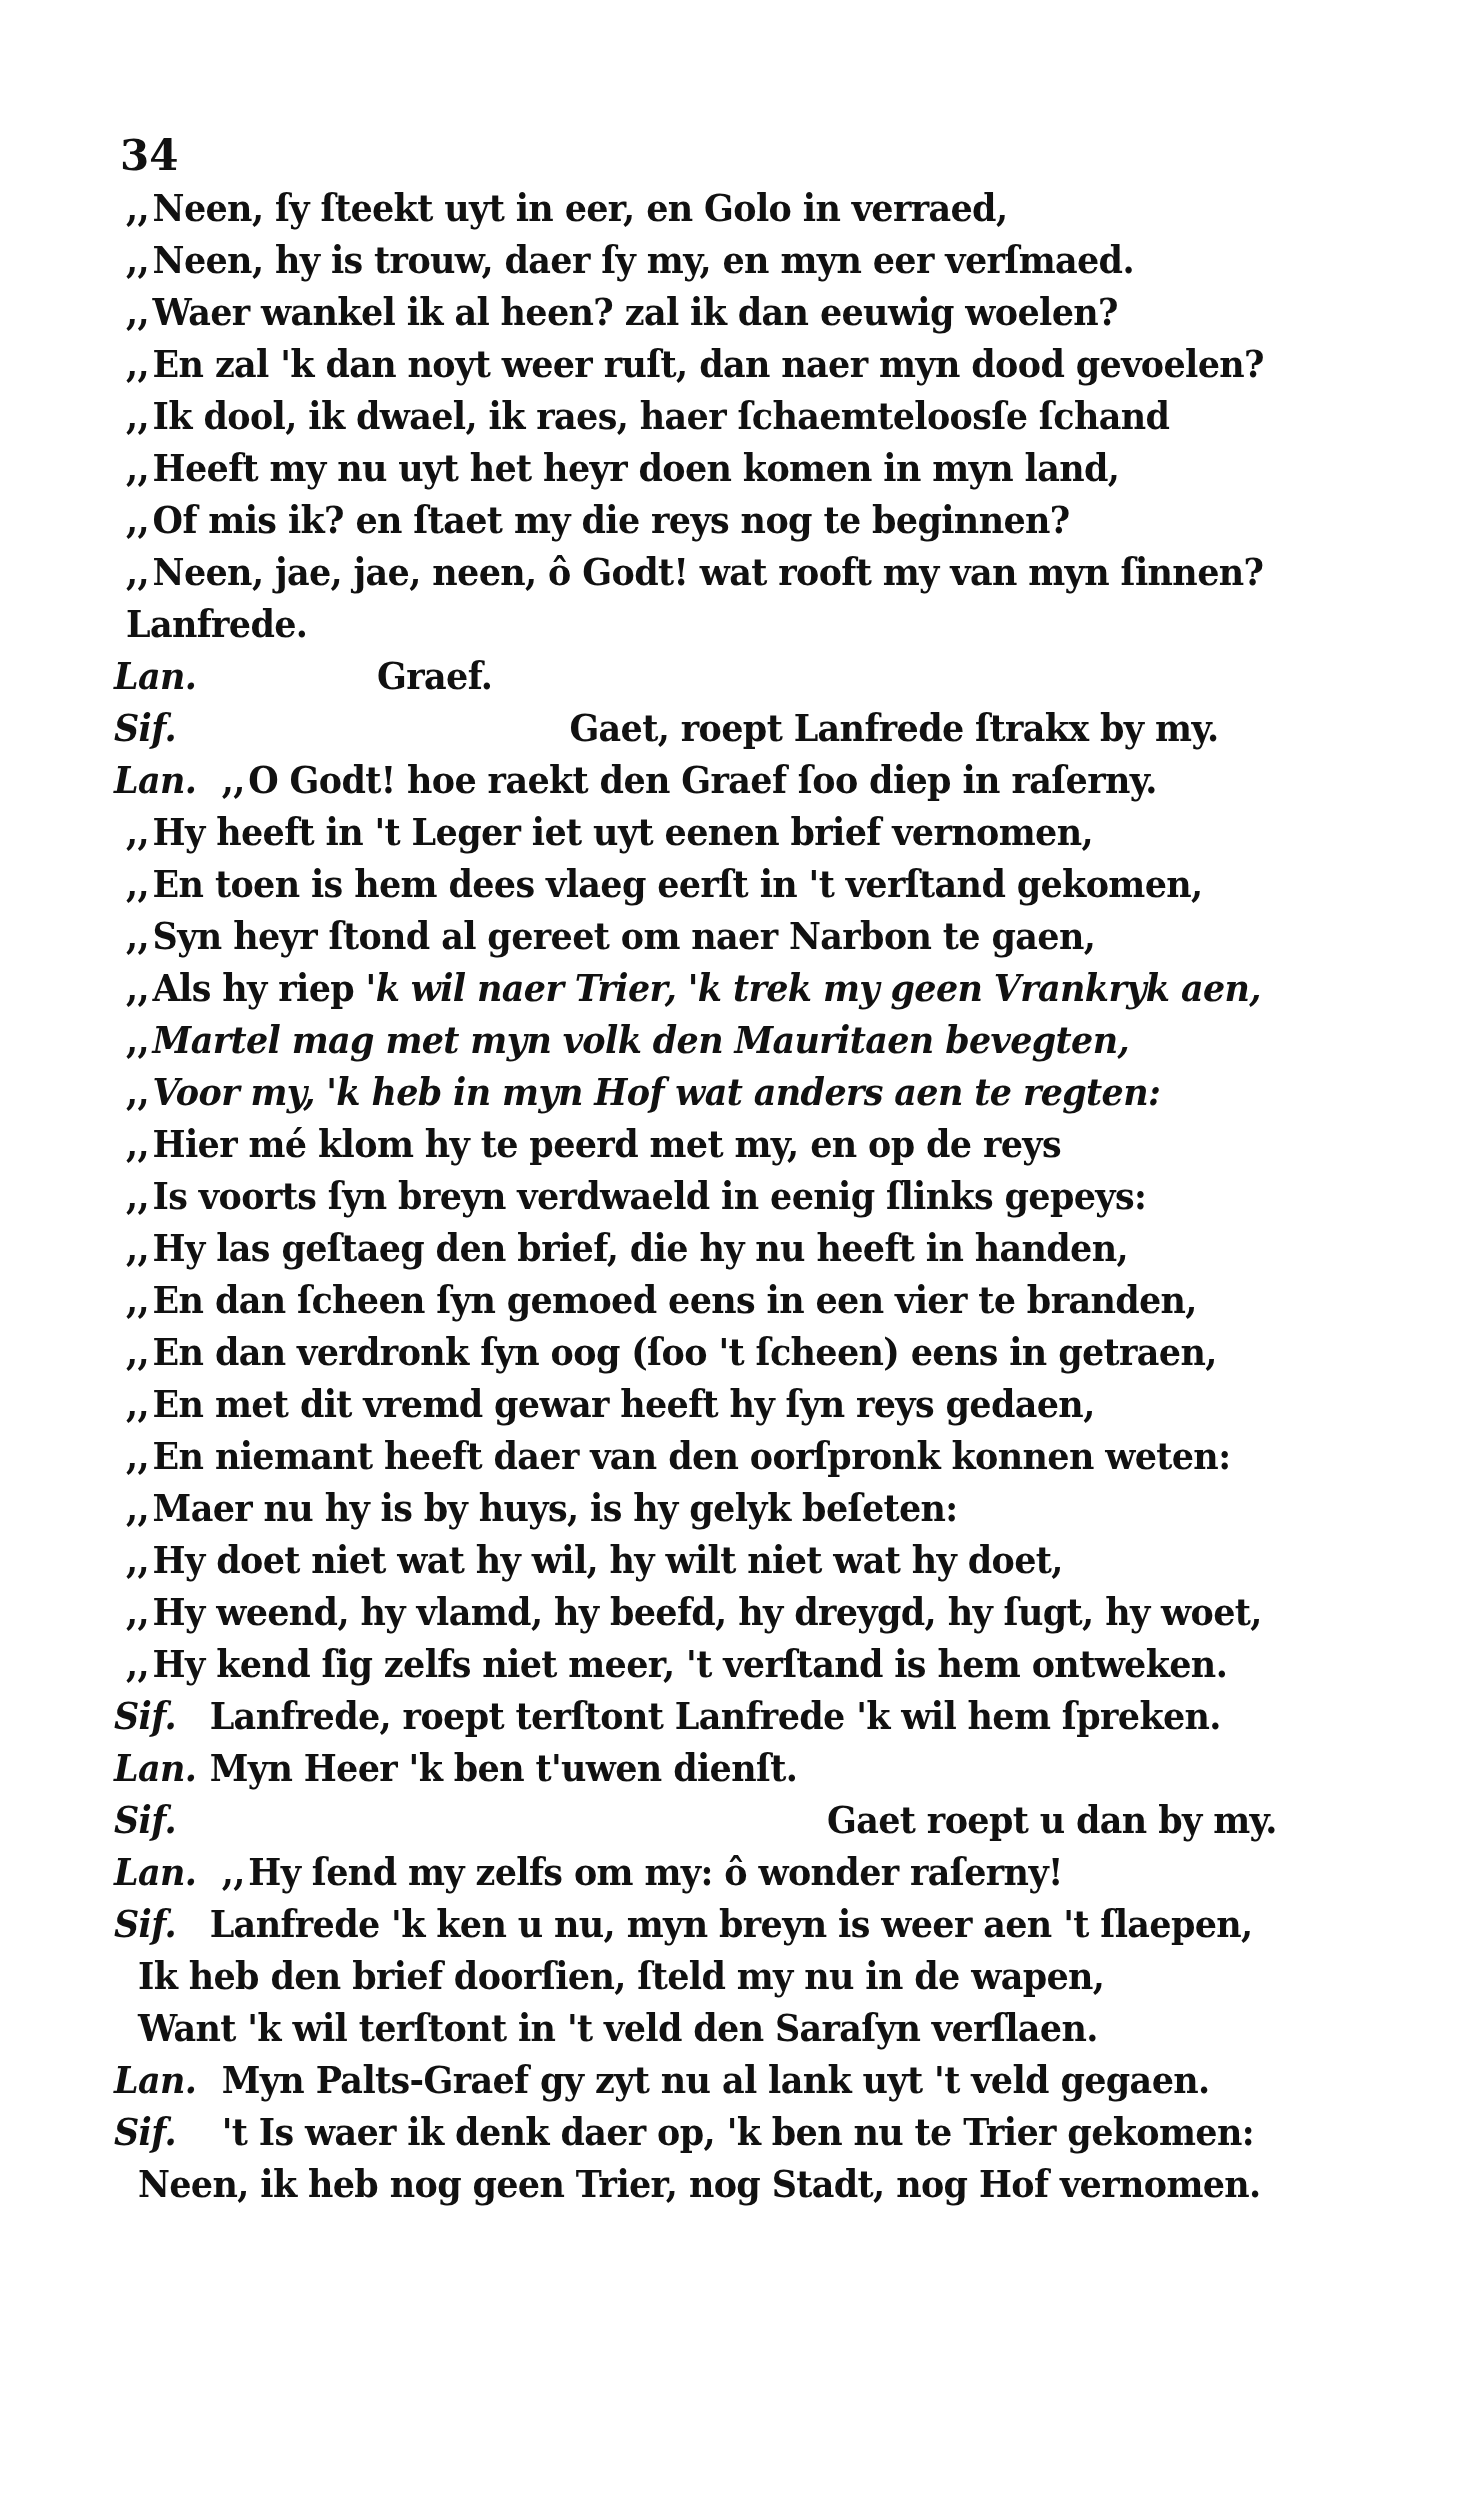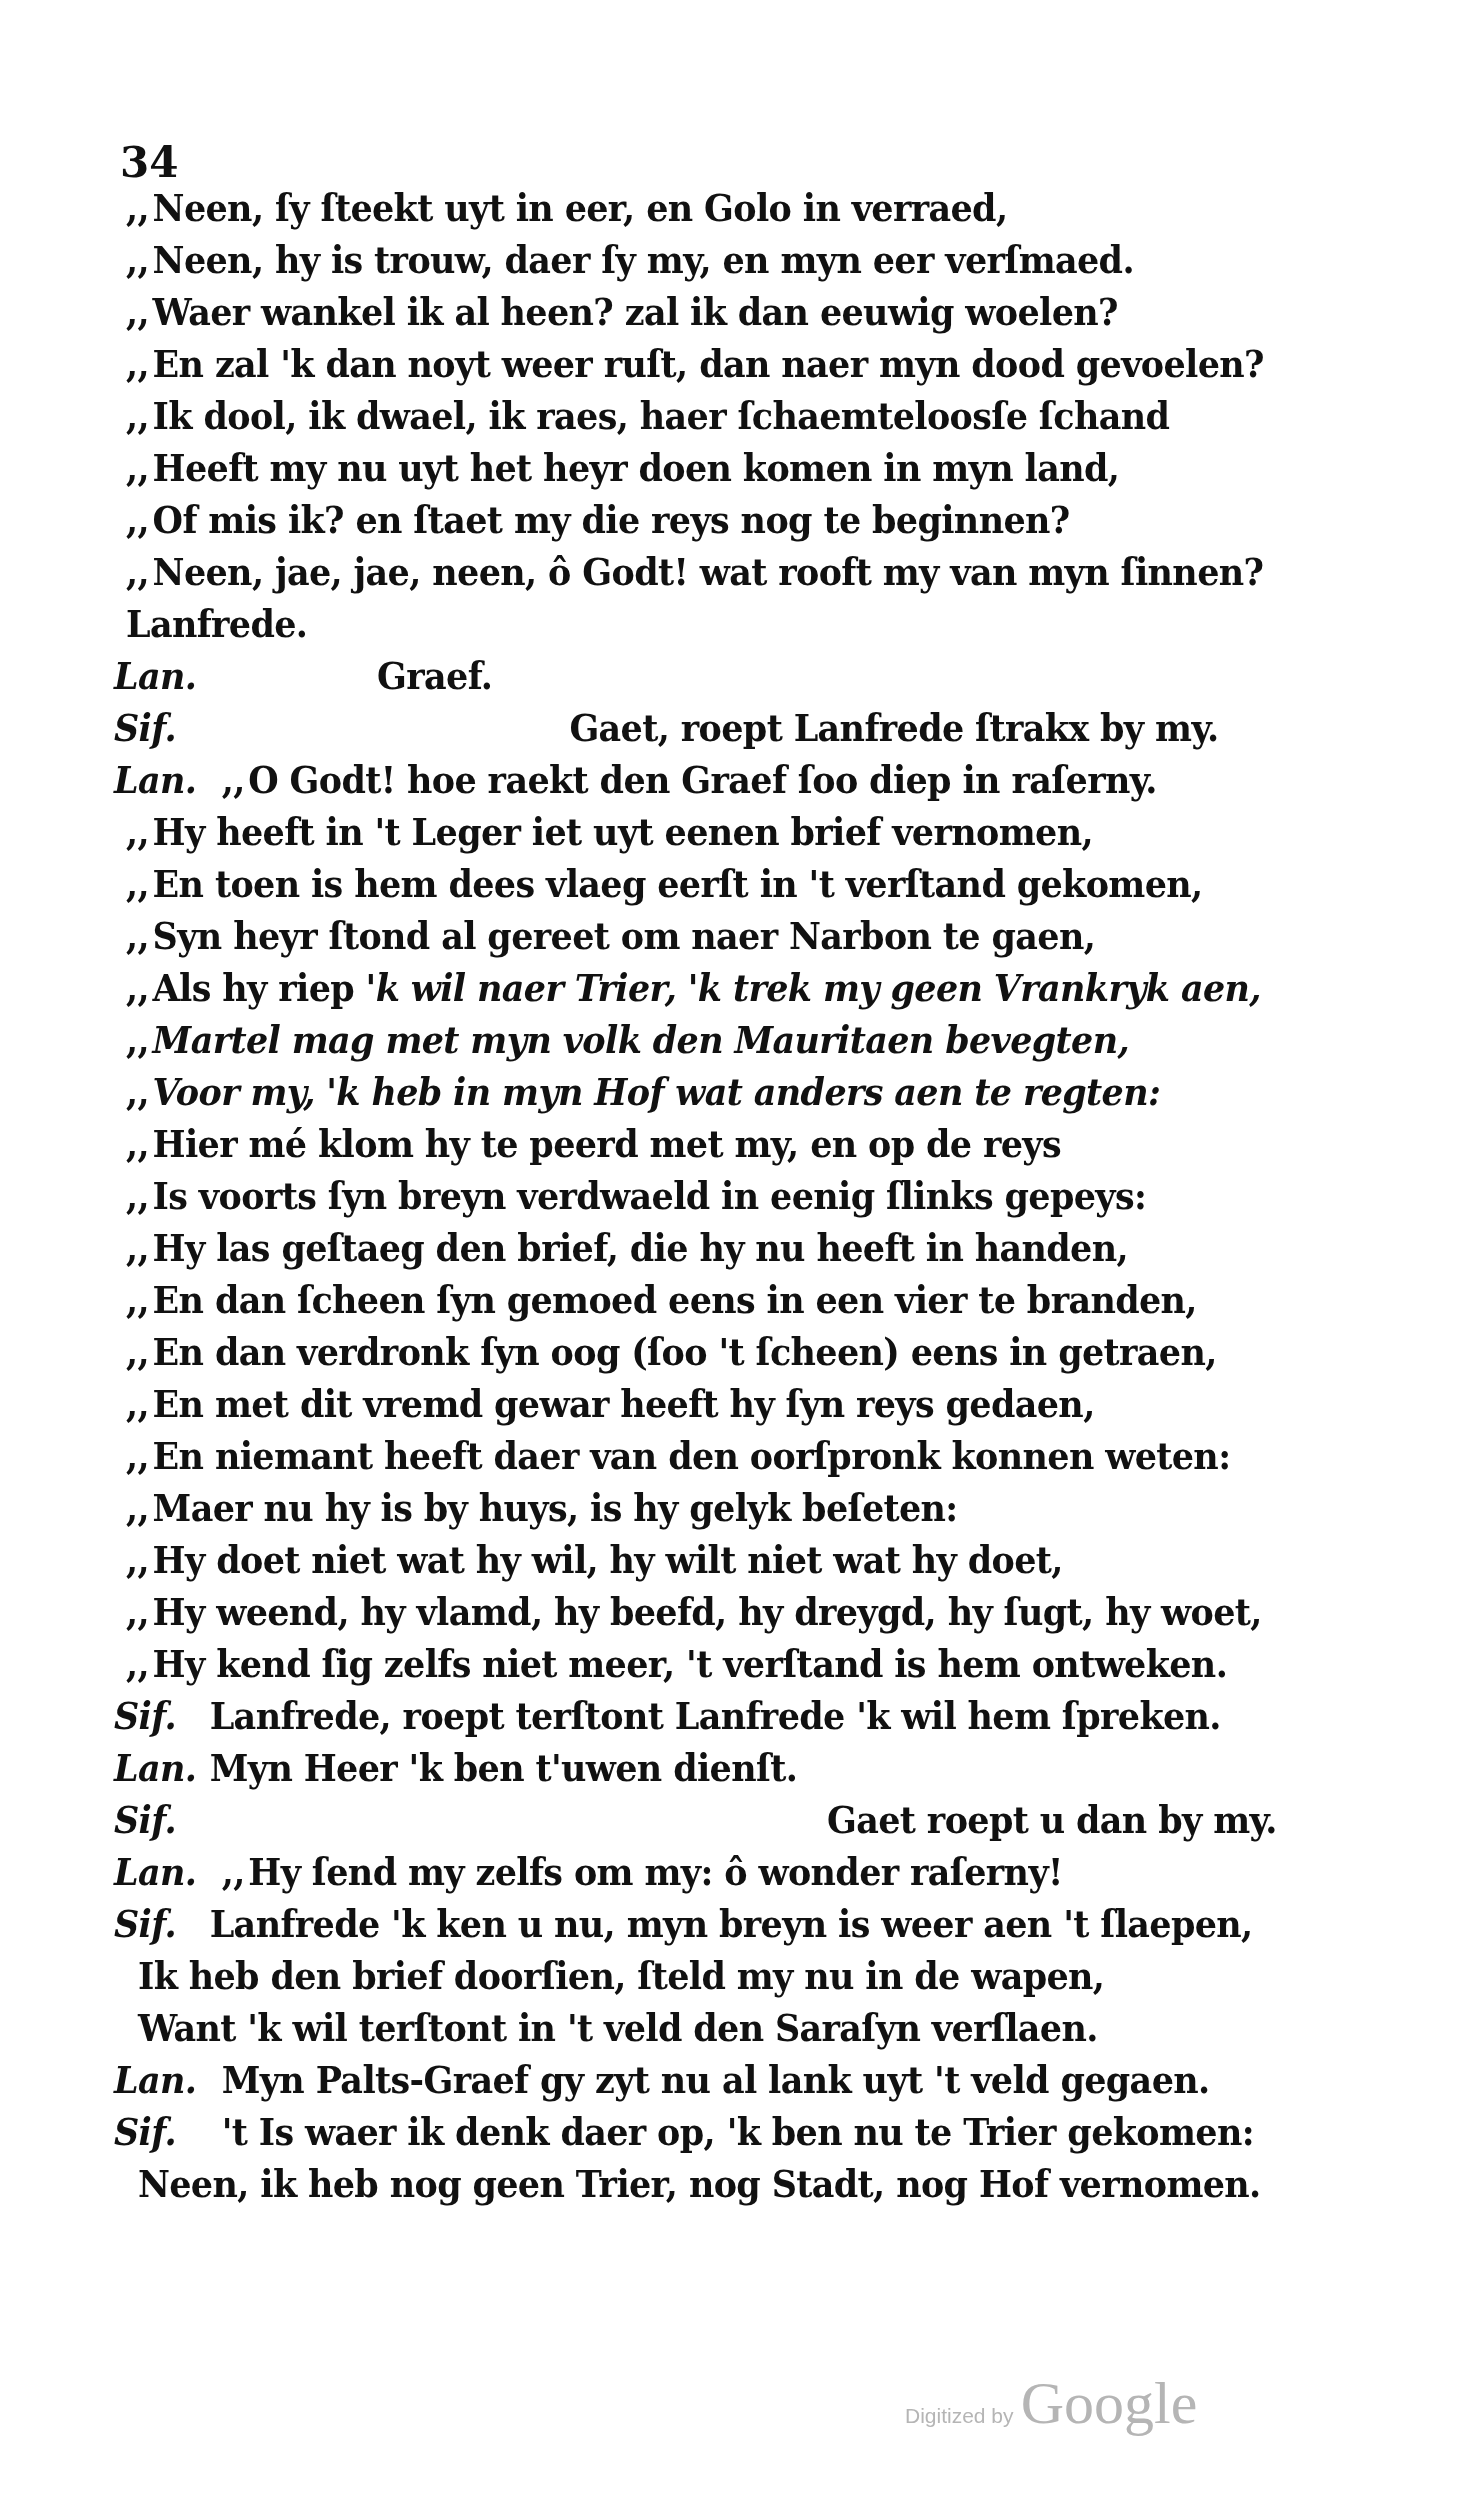--- a/index.html
+++ b/index.html
@@ -3,21 +3,21 @@
 <meta charset="utf-8">
 <style>
   html, body { margin: 0; padding: 0; background: #ffffff; }
   body { width: 1478px; height: 2500px; position: relative; overflow: hidden; }
   .page {
     position: absolute; left: 0; top: 0; width: 1478px; height: 2500px;
     font-family: "DejaVu Serif", "Liberation Serif", serif;
     color: #111111;
   }
   .header {
-    position: absolute; left: 120px; top: 131px; width: 1237px; height: 72px;
+    position: absolute; left: 120px; top: 124px; width: 1237px; height: 72px;
   }
   .page-number {
     position: absolute; left: 0; top: 6.5px; font-size: 42px; font-weight: bold;
   }
   .running-title {
     position: absolute; left: 443px; top: 0; font-size: 42px; font-style: italic;
     letter-spacing: 18px;
   }
   .lines { position: absolute; left: 114px; top: 182px; width: 1269px; }
   .line {
@@ -79,18 +79,14 @@
       <div class="line"><span class="speaker">Sif.</span><span style="position: absolute; left: 775px;"><span>Gaet roept u dan by my.</span></span></div>
       <div class="line"><span class="speaker">Lan.</span><span style="position: absolute; left: 117px;"><span class="quote">,,</span><span>Hy ſend my zelfs om my: ô wonder raſerny!</span></span></div>
       <div class="line"><span class="speaker">Sif.</span><span style="position: absolute; left: 104px;"><span>Lanfrede 'k ken u nu, myn breyn is weer aen 't ſlaepen,</span></span></div>
       <div class="line indent-1"><span style="position: static;"><span>Ik heb den brief doorſien, ſteld my nu in de wapen,</span></span></div>
       <div class="line indent-1"><span style="position: static;"><span>Want 'k wil terſtont in 't veld den Saraſyn verſlaen.</span></span></div>
       <div class="line"><span class="speaker">Lan.</span><span style="position: absolute; left: 117px;"><span>Myn Palts-Graef gy zyt nu al lank uyt 't veld gegaen.</span></span></div>
       <div class="line"><span class="speaker">Sif.</span><span style="position: absolute; left: 117px;"><span>'t Is waer ik denk daer op, 'k ben nu te Trier gekomen:</span></span></div>
       <div class="line indent-1"><span style="position: static;"><span>Neen, ik heb nog geen Trier, nog Stadt, nog Hof vernomen.</span></span></div>
     </div>
 
-  <div class="watermark">
-    <span class="wm-small">Digitized by</span>
-    <span class="wm-big">Google</span>
-  </div>
 </div>
 
 
 </body></html>

